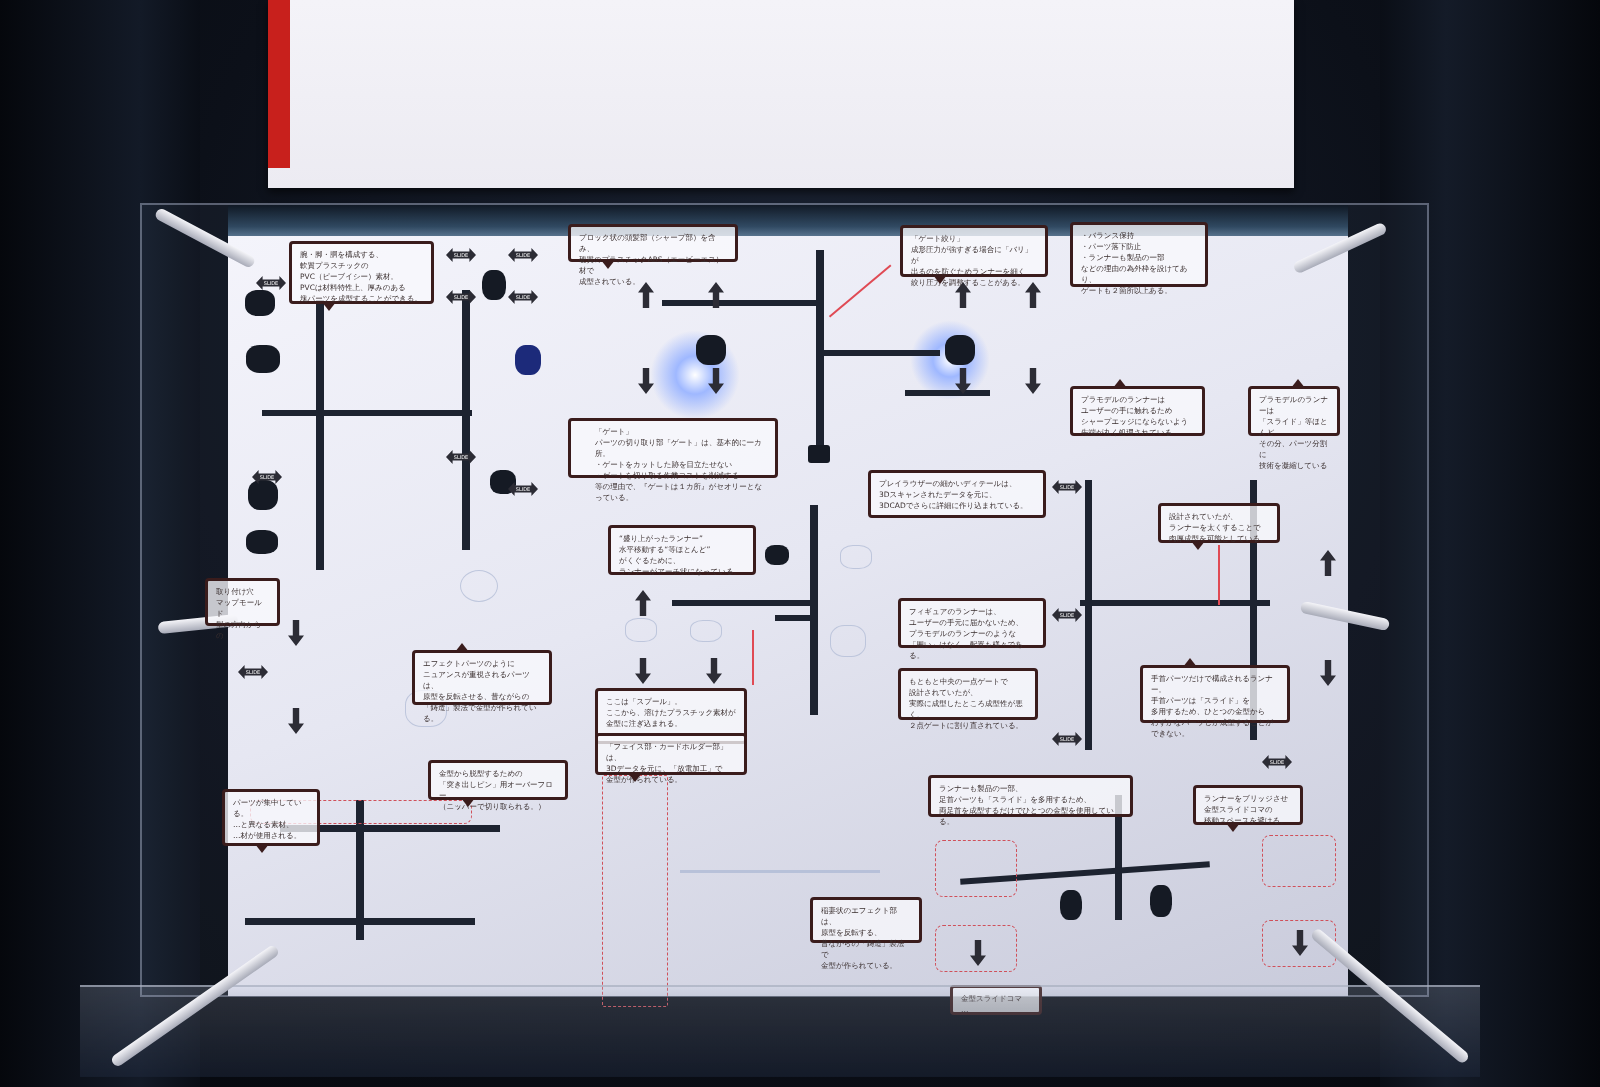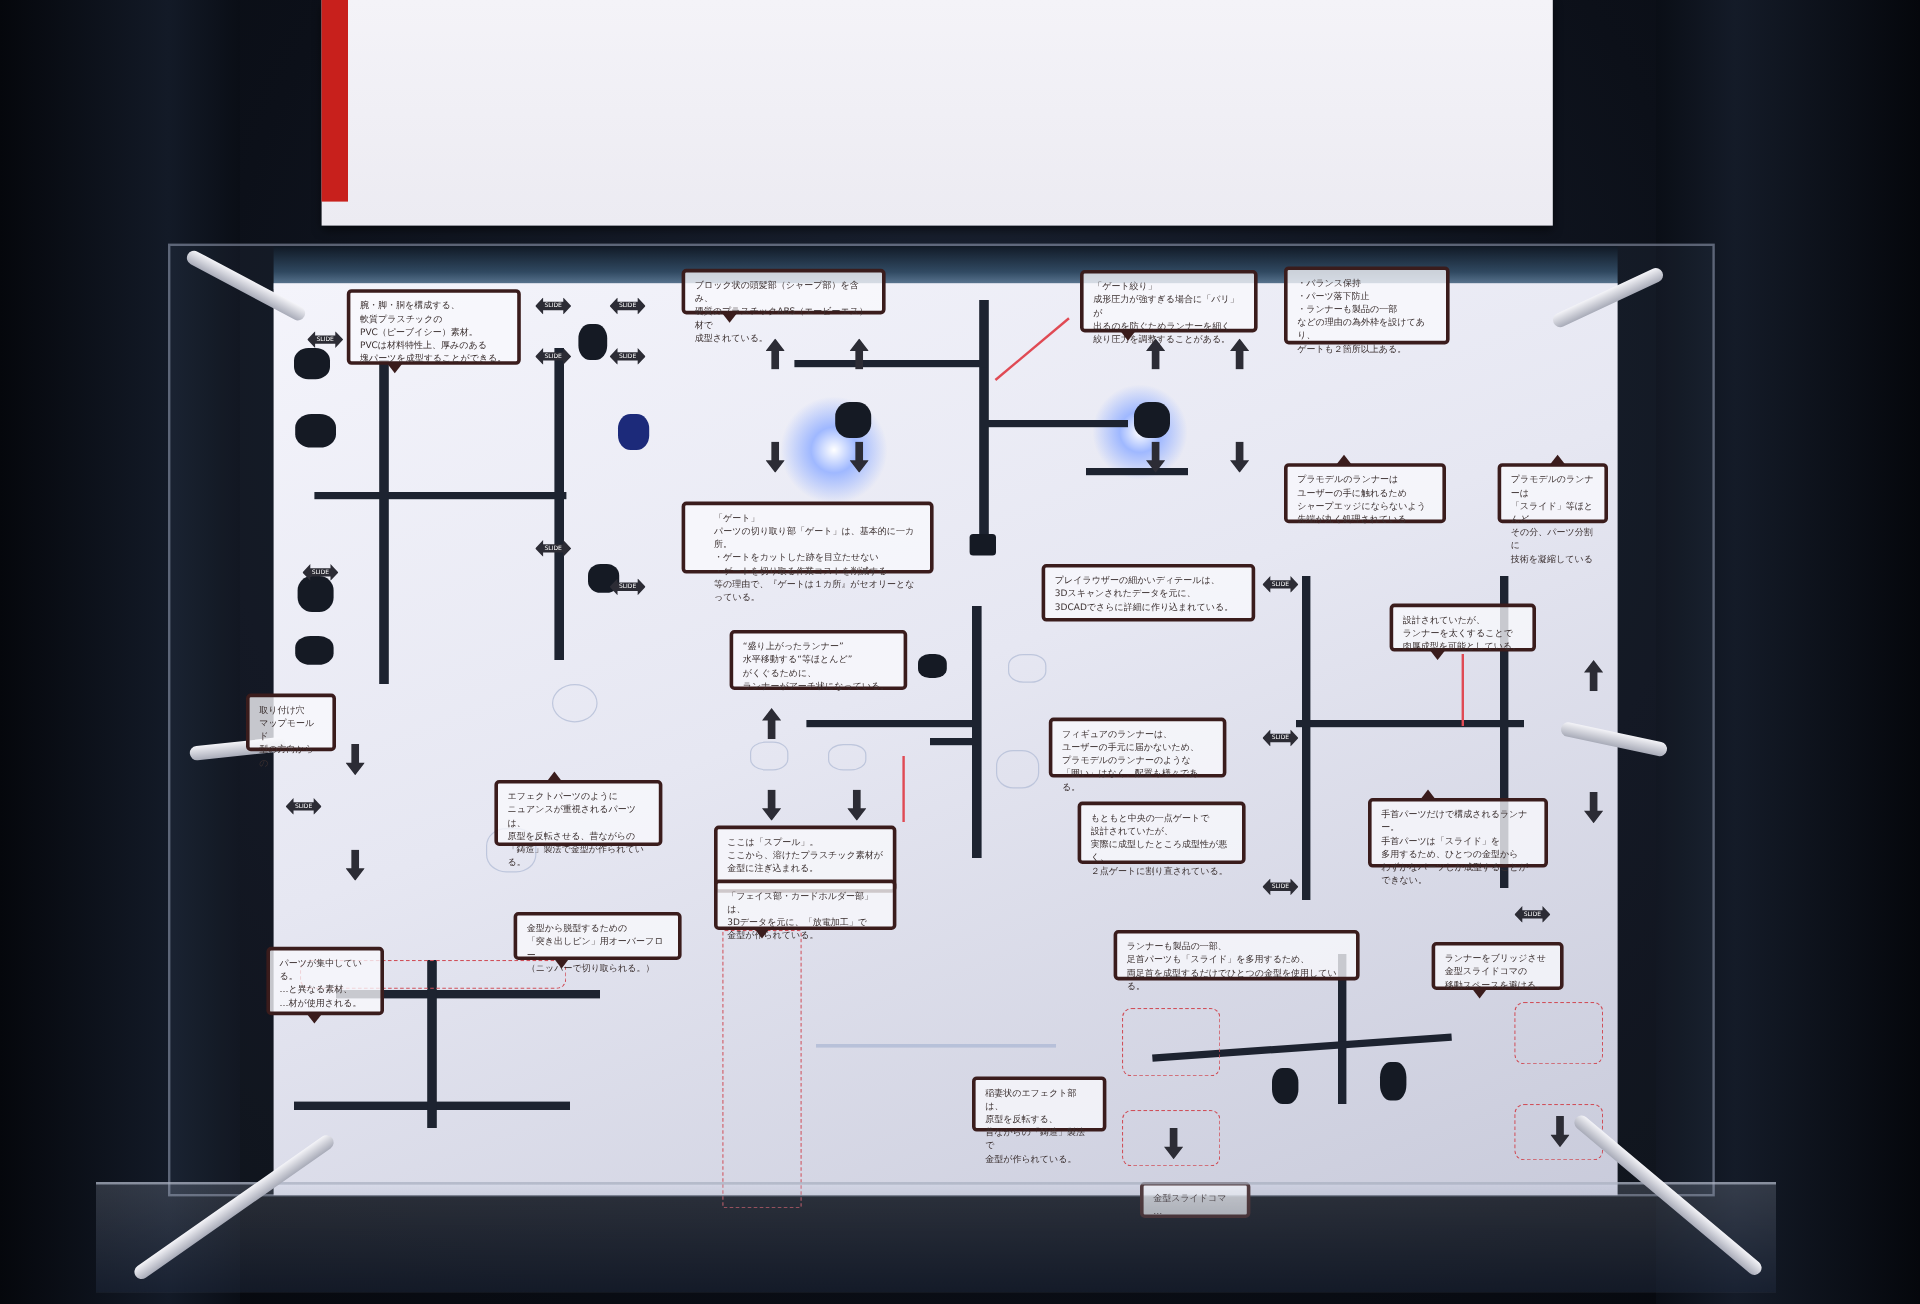--- a/index.html
+++ b/index.html
@@ -177,21 +177,21 @@
 <div class="callout" style="left:608px;top:525px;width:148px;height:50px;">“盛り上がったランナー”
 水平移動する“等ほとんど”
 がくぐるために、
 ランナーがアーチ状になっている。</div>
 <div class="callout tail-b" style="left:1158px;top:503px;width:122px;height:40px;">設計されていたが、
 ランナーを太くすることで
 肉厚成型を可能としている。</div>
 <div class="callout" style="left:205px;top:578px;width:75px;height:48px;">取り付け穴
 マップモールド
 型の方向からの</div>
-<div class="callout" style="left:874px;top:598px;width:148px;height:50px;">フィギュアのランナーは、
+<div class="callout" style="left:898px;top:598px;width:148px;height:50px;">フィギュアのランナーは、
 ユーザーの手元に届かないため、
 プラモデルのランナーのような
 「囲い」はなく、配置も様々である。</div>
 <div class="callout tail-t" style="left:412px;top:650px;width:140px;height:55px;">エフェクトパーツのように
 ニュアンスが重視されるパーツは、
 原型を反転させる、昔ながらの
 「鋳造」製法で金型が作られている。</div>
 <div class="callout" style="left:898px;top:668px;width:140px;height:52px;">もともと中央の一点ゲートで
 設計されていたが、
 実際に成型したところ成型性が悪く、

